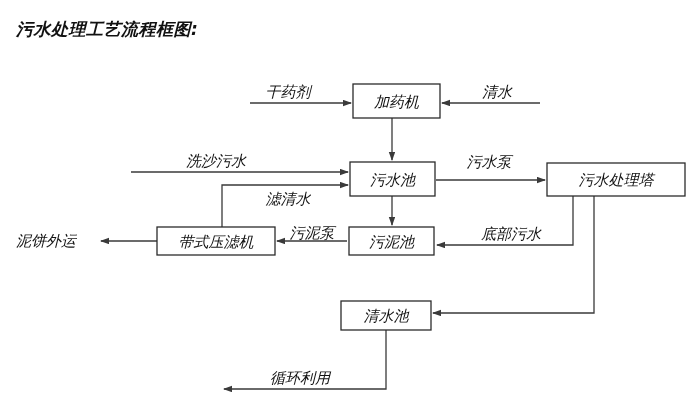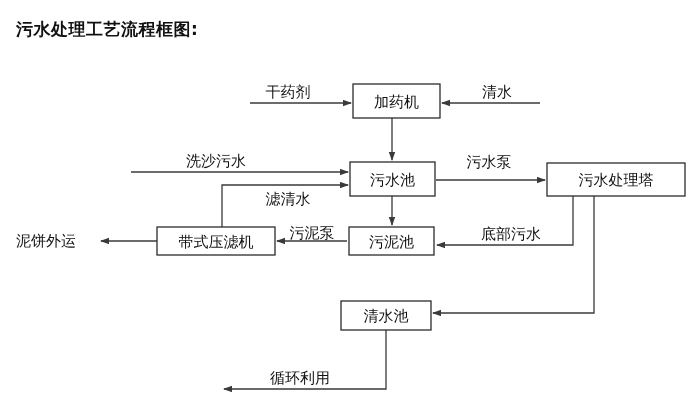--- a/index.html
+++ b/index.html
@@ -12,20 +12,21 @@
     height: 420px;
     font-family: "DejaVu Sans", "Liberation Sans", sans-serif;
     overflow: hidden;
     position: relative;
   }
   #flow-root {
     position: relative;
     width: 700px;
     height: 420px;
     background: #ffffff;
+    font-style: italic;
   }
   .diagram-title {
     position: absolute;
     left: 16px;
     top: 18px;
     font-size: 17px;
     font-weight: bold;
     color: #111111;
     letter-spacing: 0.5px;
     white-space: nowrap;

